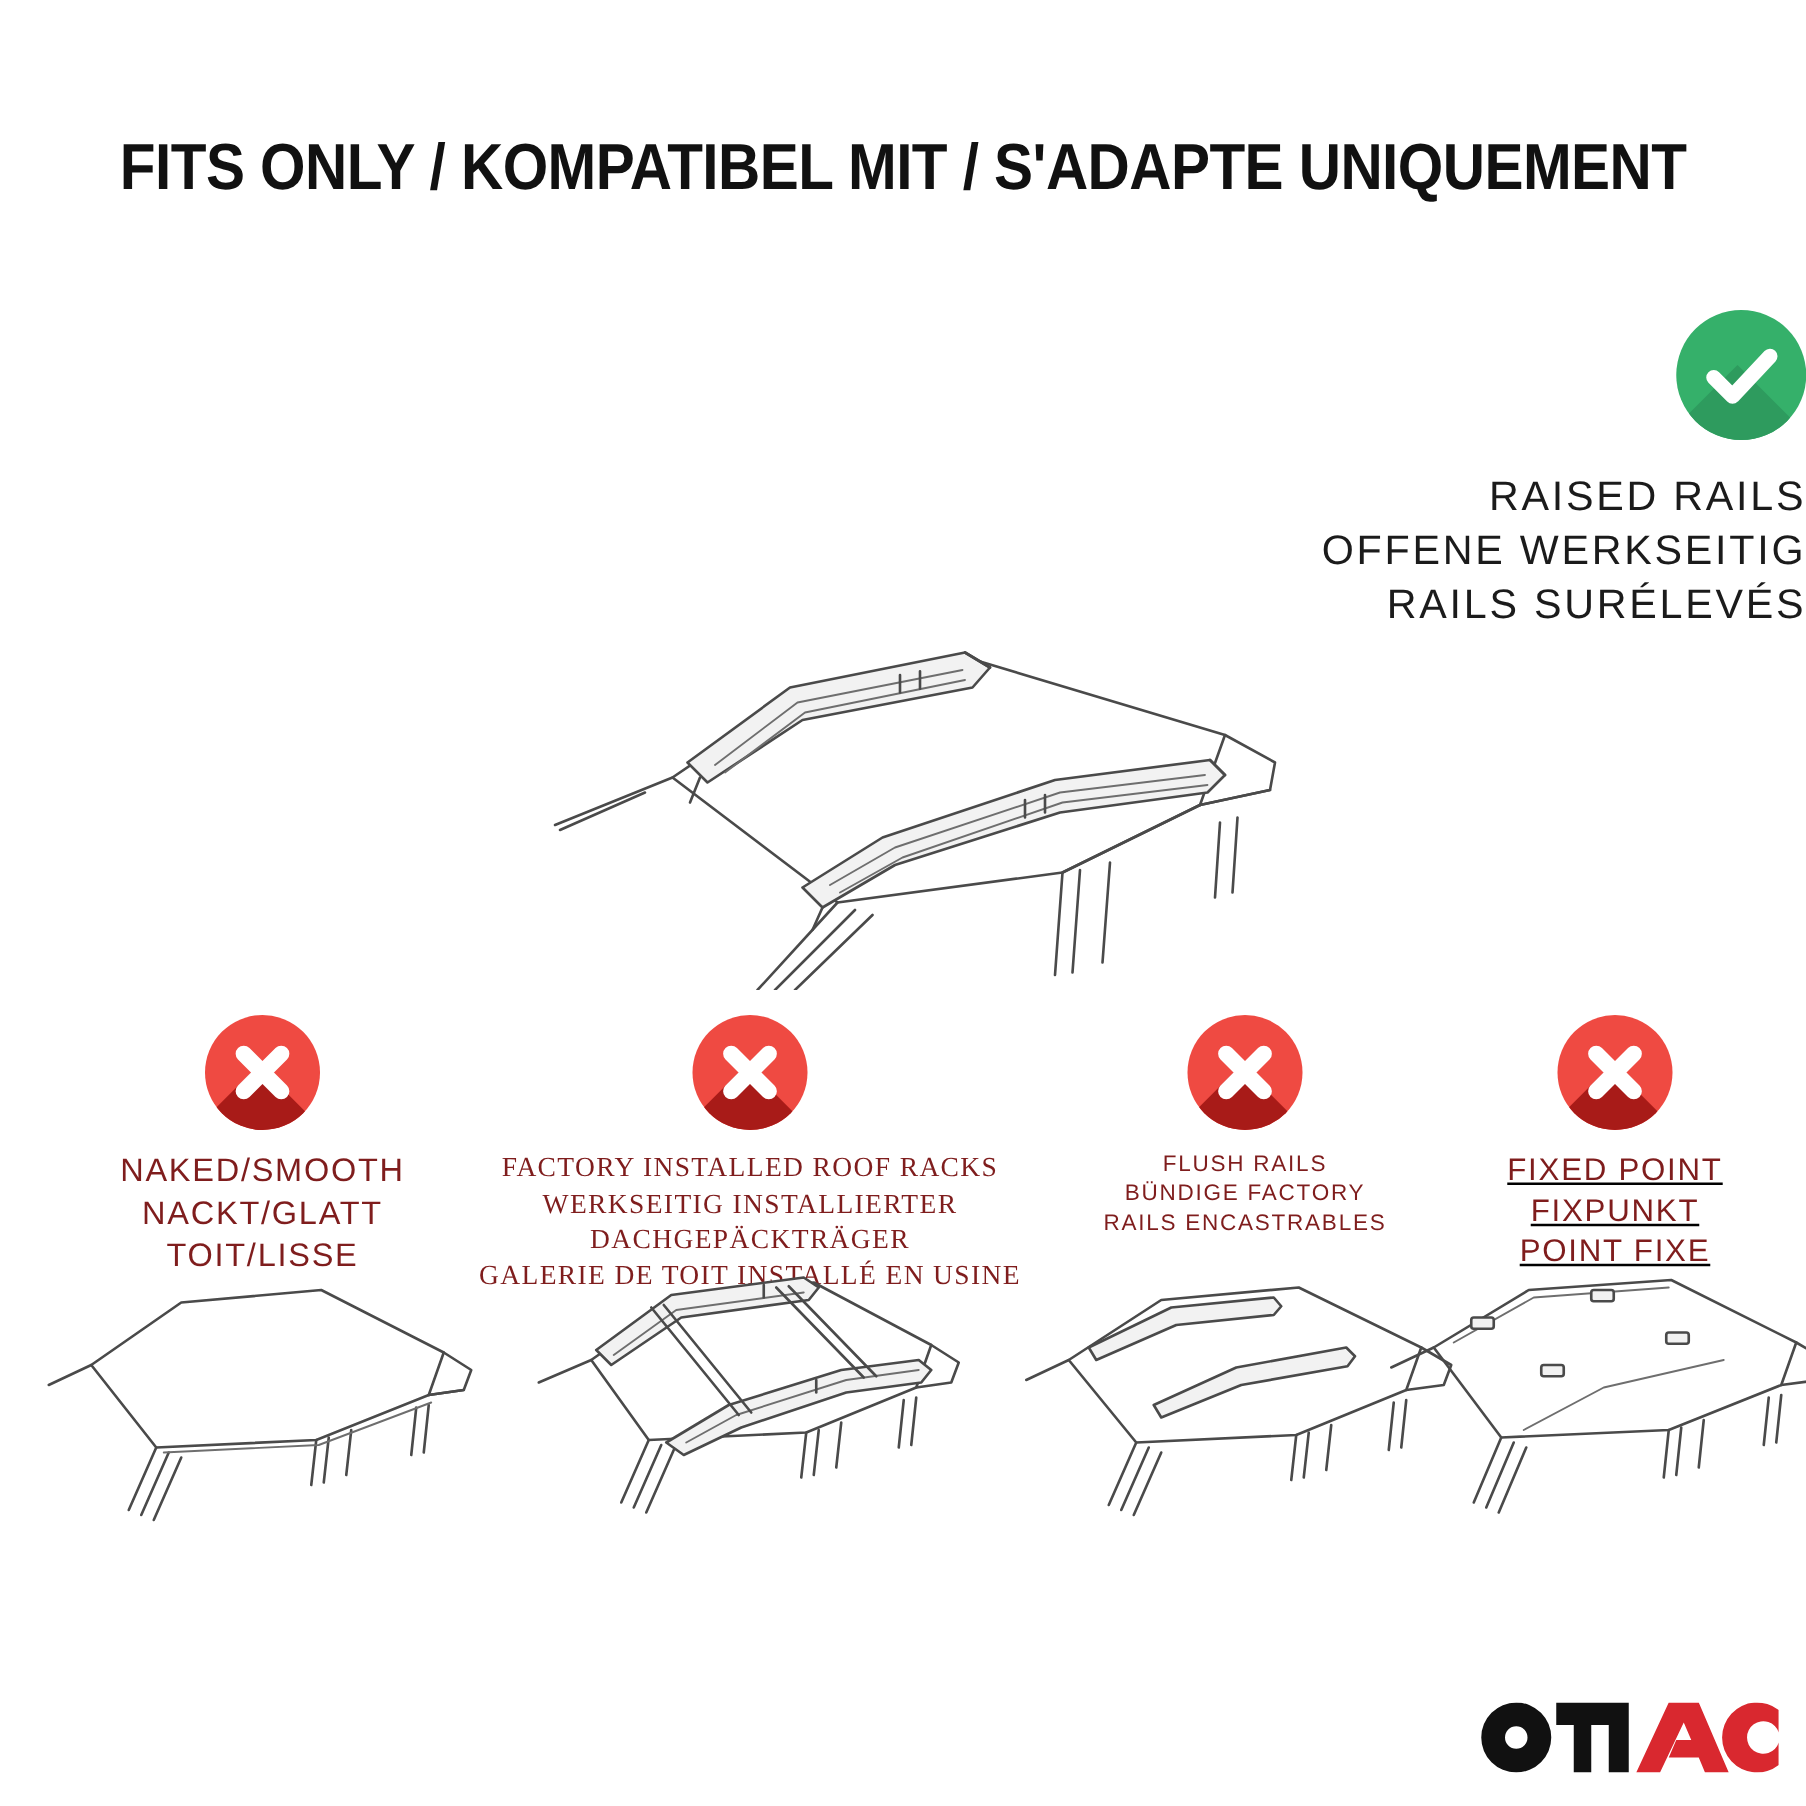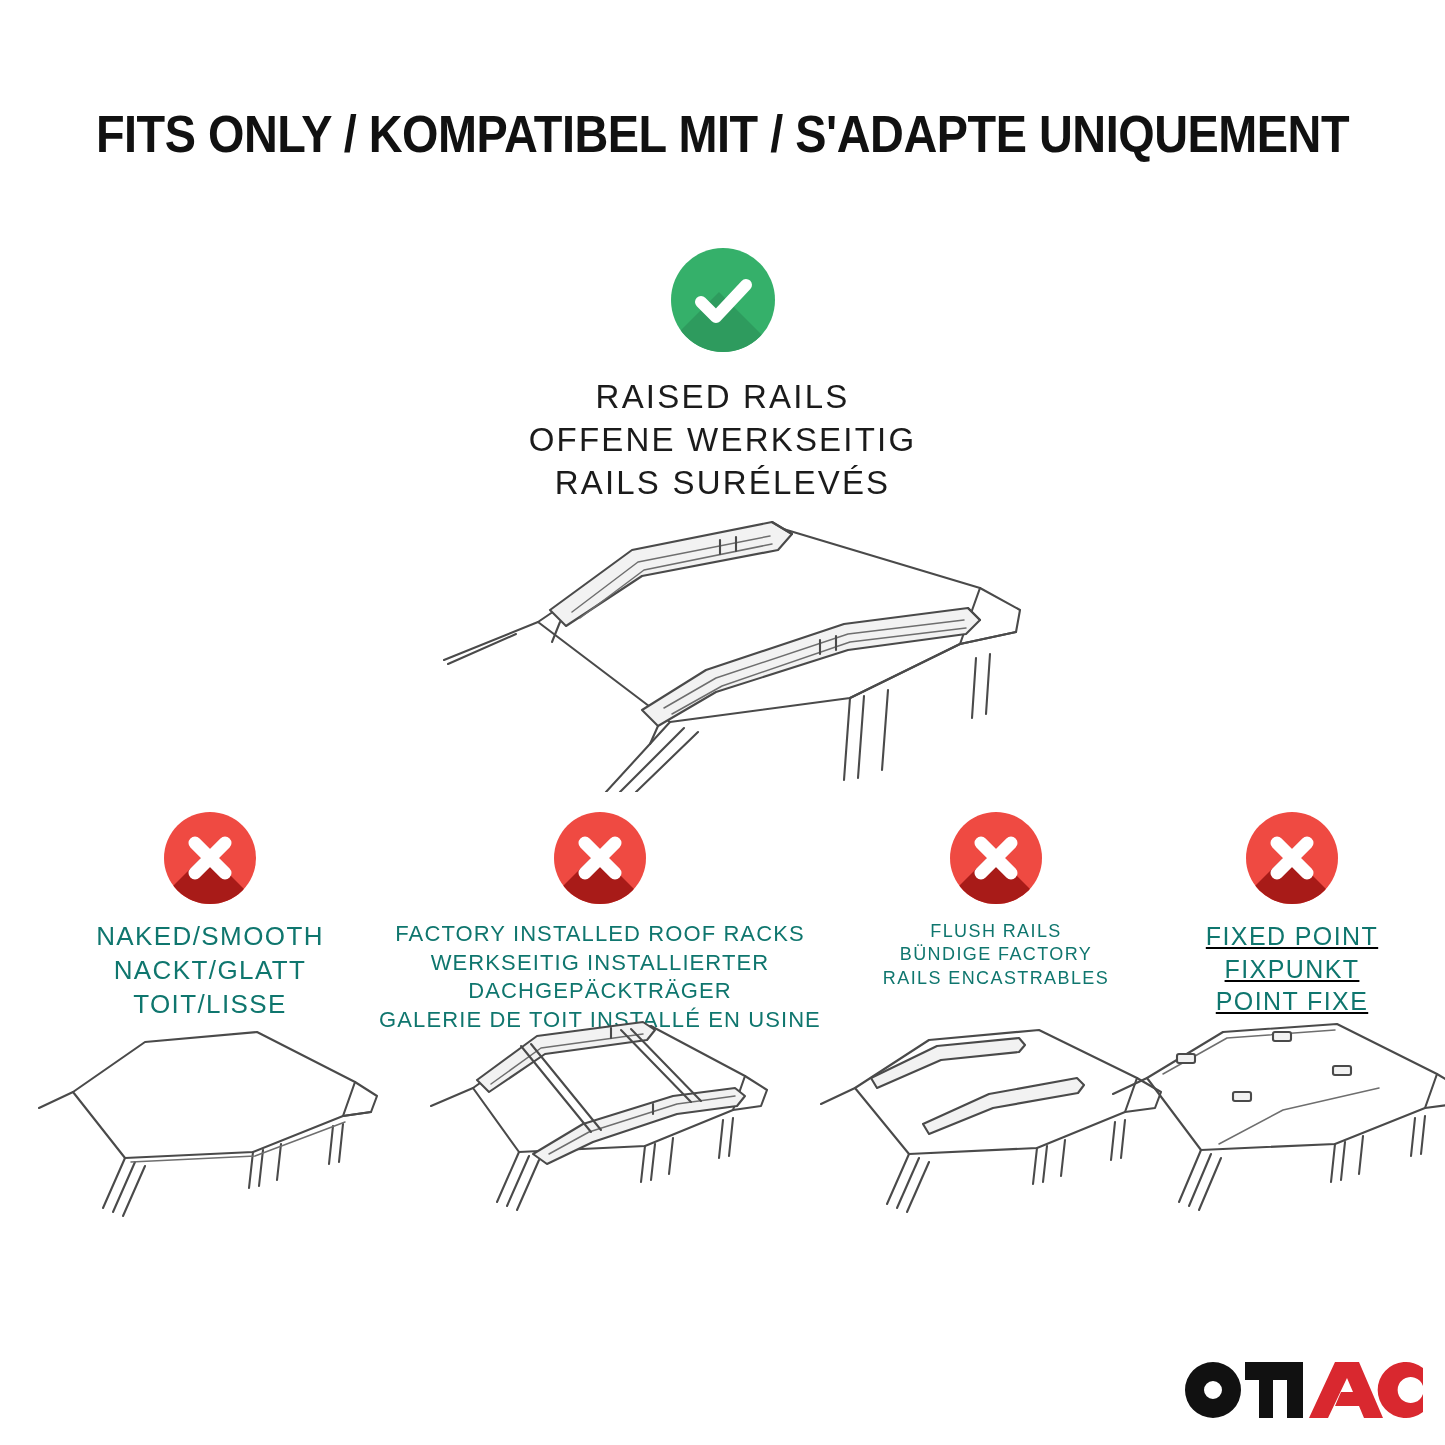--- a/index.html
+++ b/index.html
@@ -34,21 +34,21 @@
     transform-origin: 50% 50%;
     white-space: nowrap;
   }
 
   
   .good-block {
     position: absolute;
     left: 0;
     top: 248px;
     width: 1445px;
-    text-align: center;
+    text-align: right;
   }
   .badge {
     position: relative;
     display: inline-block;
     border-radius: 50%;
     overflow: hidden;
     vertical-align: top;
   }
   .badge-good {
     width: 104px;
@@ -133,24 +133,24 @@
     stroke: #ffffff;
     stroke-width: 13;
     stroke-linecap: round;
   }
 
   .col-text {
     margin-top: 16px;
     font-weight: 300;
     line-height: 1.30;
     letter-spacing: 1.4px;
-    color: #0f766e;
+    color: #7f1d1d;
   }
   .col-0 .col-text { font-size: 26px; }
-  .col-1 .col-text { font-size: 22px; letter-spacing: 1.1px; }
+  .col-1 .col-text { font-size: 22px; letter-spacing: 1.1px; font-family: Liberation Serif, serif; }
   .col-2 .col-text { font-size: 18px; }
   .col-3 .col-text { font-size: 25px; }
 
   .col-art {
     position: absolute;
     left: 50%;
     transform: translateX(-50%);
     width: 370px;
     height: 235px;
   }

